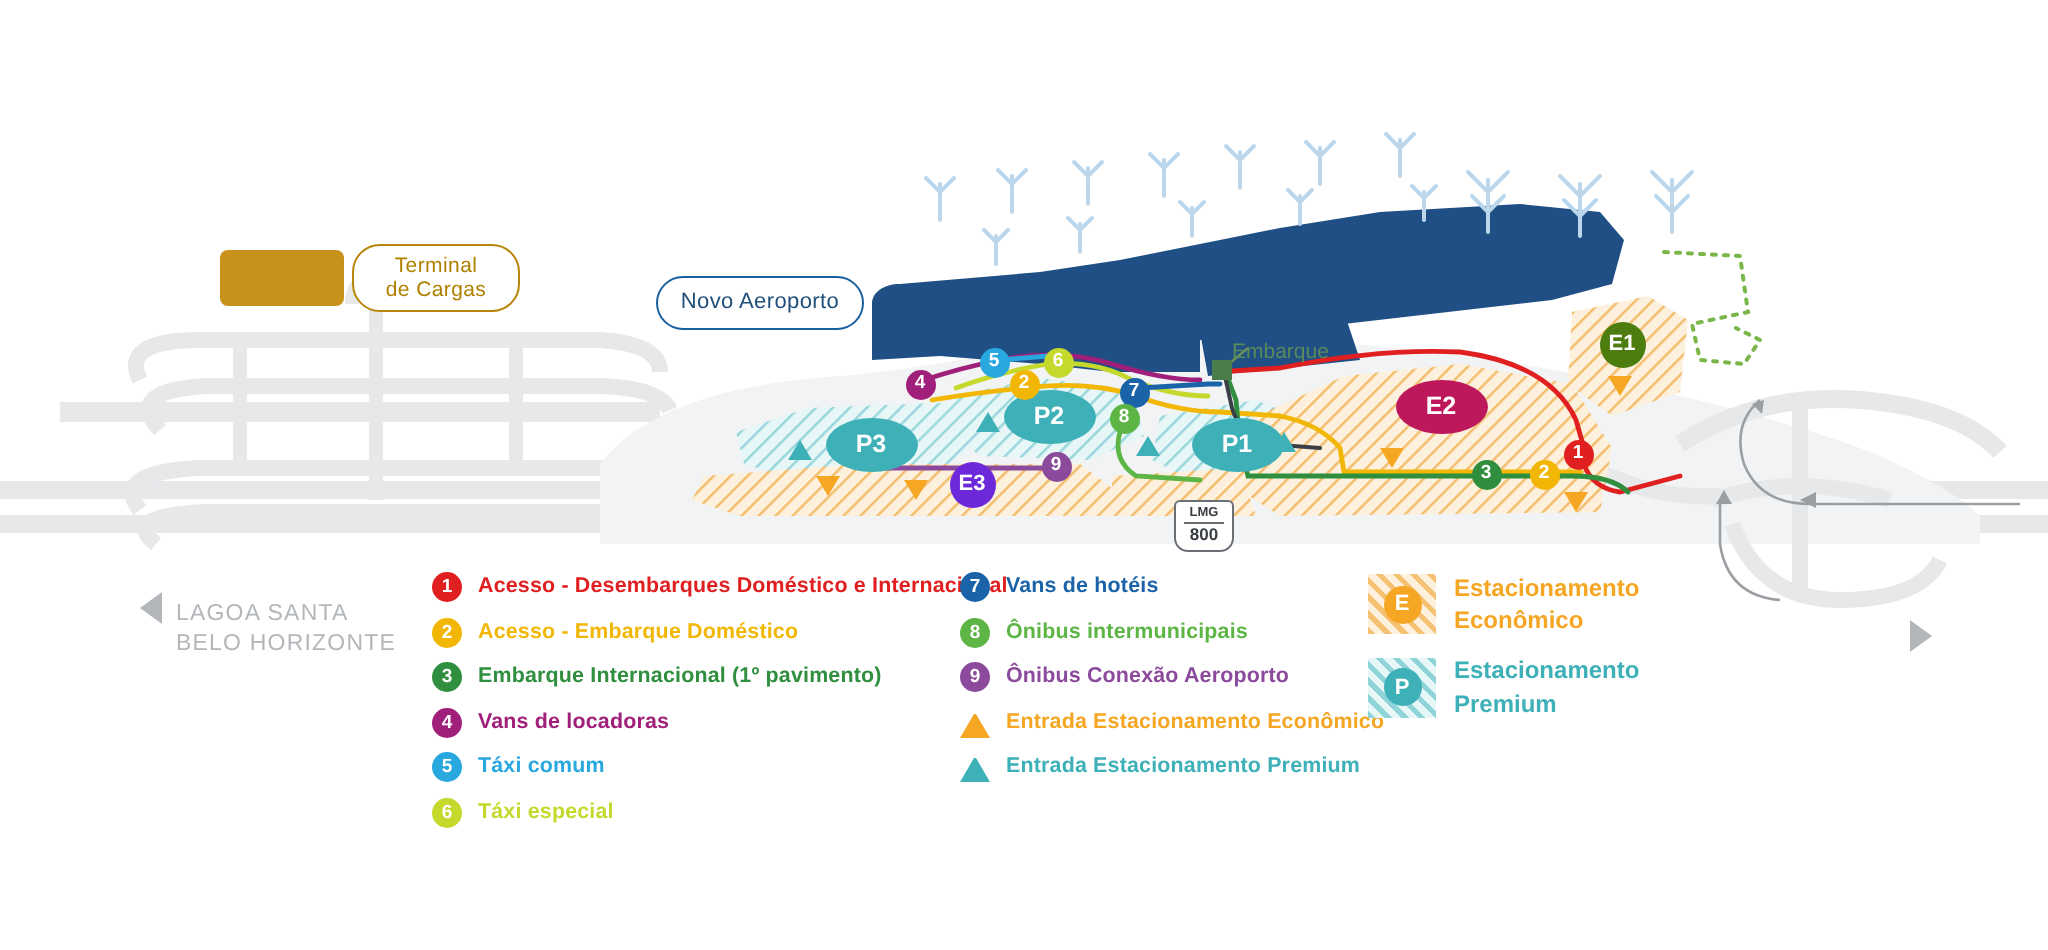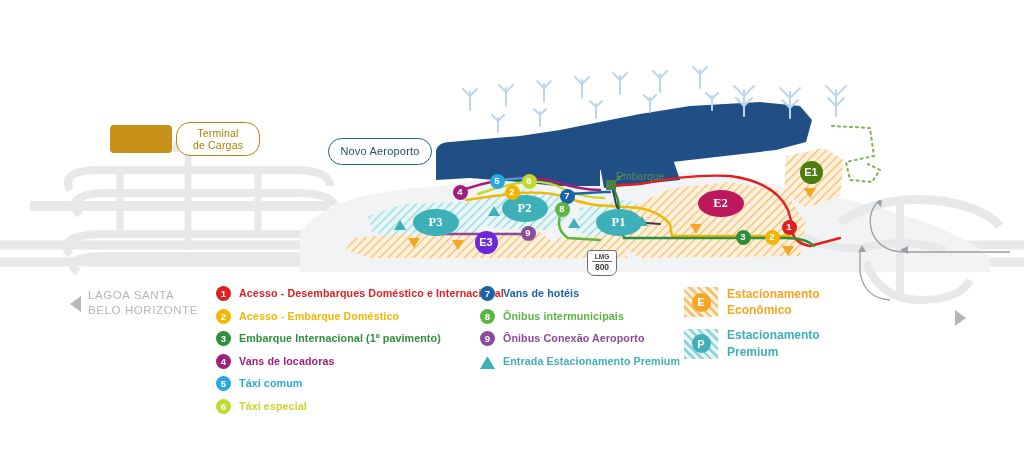--- a/index.html
+++ b/index.html
@@ -34,21 +34,21 @@
     background:#c8921a; border-radius:4px;
   }
 
   
   .map-label { position:absolute; font-size:10.5px; color:#4a7d4a; white-space:nowrap; }
   #viaduto-label { left:616px; top:170px; color:#5a8a5a; }
 
   
   .dir {
     position:absolute; color:#b3b6ba; font-size:11.5px;
-    letter-spacing:.6px; line-height:1.3; white-space:nowrap;
+    letter-spacing:.6px; line-height:1.3; white-space:nowrap;margin-top:12px;
   }
   #dir-left { left:88px; top:288px; text-align:left; }
   #dir-right { left:890px; top:305px; text-align:right; }
   .dir-tri { position:absolute; width:0; height:0; }
   #dir-left-tri {
     left:70px; top:296px;
     border-top:8px solid transparent; border-bottom:8px solid transparent;
     border-right:11px solid #b3b6ba;
   }
   #dir-right-tri {
@@ -94,21 +94,21 @@
   }
   .park-lbl { font-size:12px; font-weight:bold; line-height:1.35; white-space:nowrap; }
 
   
   .mk {
     position:absolute; border-radius:50%; color:#fff; font-weight:bold;
     display:flex; align-items:center; justify-content:center;
     line-height:1;
   }
   .mk.small { width:15px; height:15px; font-size:9.5px; margin-left:-7.5px; margin-top:-7.5px; }
-  .mk.zone  { width:46px; height:27px; font-size:12.5px; margin-left:-13.5px; margin-top:-13.5px;font-family:Liberation Serif, serif; }
+  .mk.zone  { width:46px; height:27px; font-size:12.5px; margin-left:-13.5px; margin-top:-13.5px; }
   .mk.zone-sm { width:23px; height:23px; font-size:11px; margin-left:-11.5px; margin-top:-11.5px; }
 
   .shield {
     position:absolute; left:587px; top:250px; width:30px; height:26px;
     background:#fff; border:1.3px solid #6a6f75; border-radius:3px 3px 7px 7px;
     display:flex; flex-direction:column; align-items:center; justify-content:center;
     font-size:7px; font-weight:bold; color:#3a3f45; line-height:1.05;
   }
   .shield .sh-top { font-size:6.5px; }
   .shield .sh-div { width:20px; height:1px; background:#6a6f75; margin:1px 0; }
@@ -391,20 +391,24 @@
       </div>
       <div class="legend-row">
         <span class="badge" style="background: rgb(92, 181, 68);">8</span>
         <span class="lbl" style="color: rgb(92, 181, 68);">Ônibus intermunicipais</span>
       </div>
       <div class="legend-row">
         <span class="badge" style="background: rgb(139, 74, 156);">9</span>
         <span class="lbl" style="color: rgb(139, 74, 156);">Ônibus Conexão Aeroporto</span>
       </div>
       <div class="legend-row">
+        <span class="tri-ico" style="border-bottom: 12px solid rgb(245, 166, 35);"></span>
+        <span class="lbl" style="color: rgb(245, 166, 35);">Entrada Estacionamento Econômico</span>
+      </div>
+      <div class="legend-row">
         <span class="tri-ico" style="border-bottom: 12px solid rgb(62, 176, 184);"></span>
         <span class="lbl" style="color: rgb(62, 176, 184);">Entrada Estacionamento Premium</span>
       </div>
     </div>
   <div id="legend-col-3" class="legend-col">
       <div class="park-row">
         <div class="park-swatch">
           <div class="hatch" style="background: repeating-linear-gradient(45deg, rgb(245, 193, 115) 0px, rgb(245, 193, 115) 2.5px, rgb(253, 240, 220) 2.5px, rgb(253, 240, 220) 6px);"></div>
           <div class="park-badge" style="background: rgb(245, 166, 35);">E</div>
         </div>

